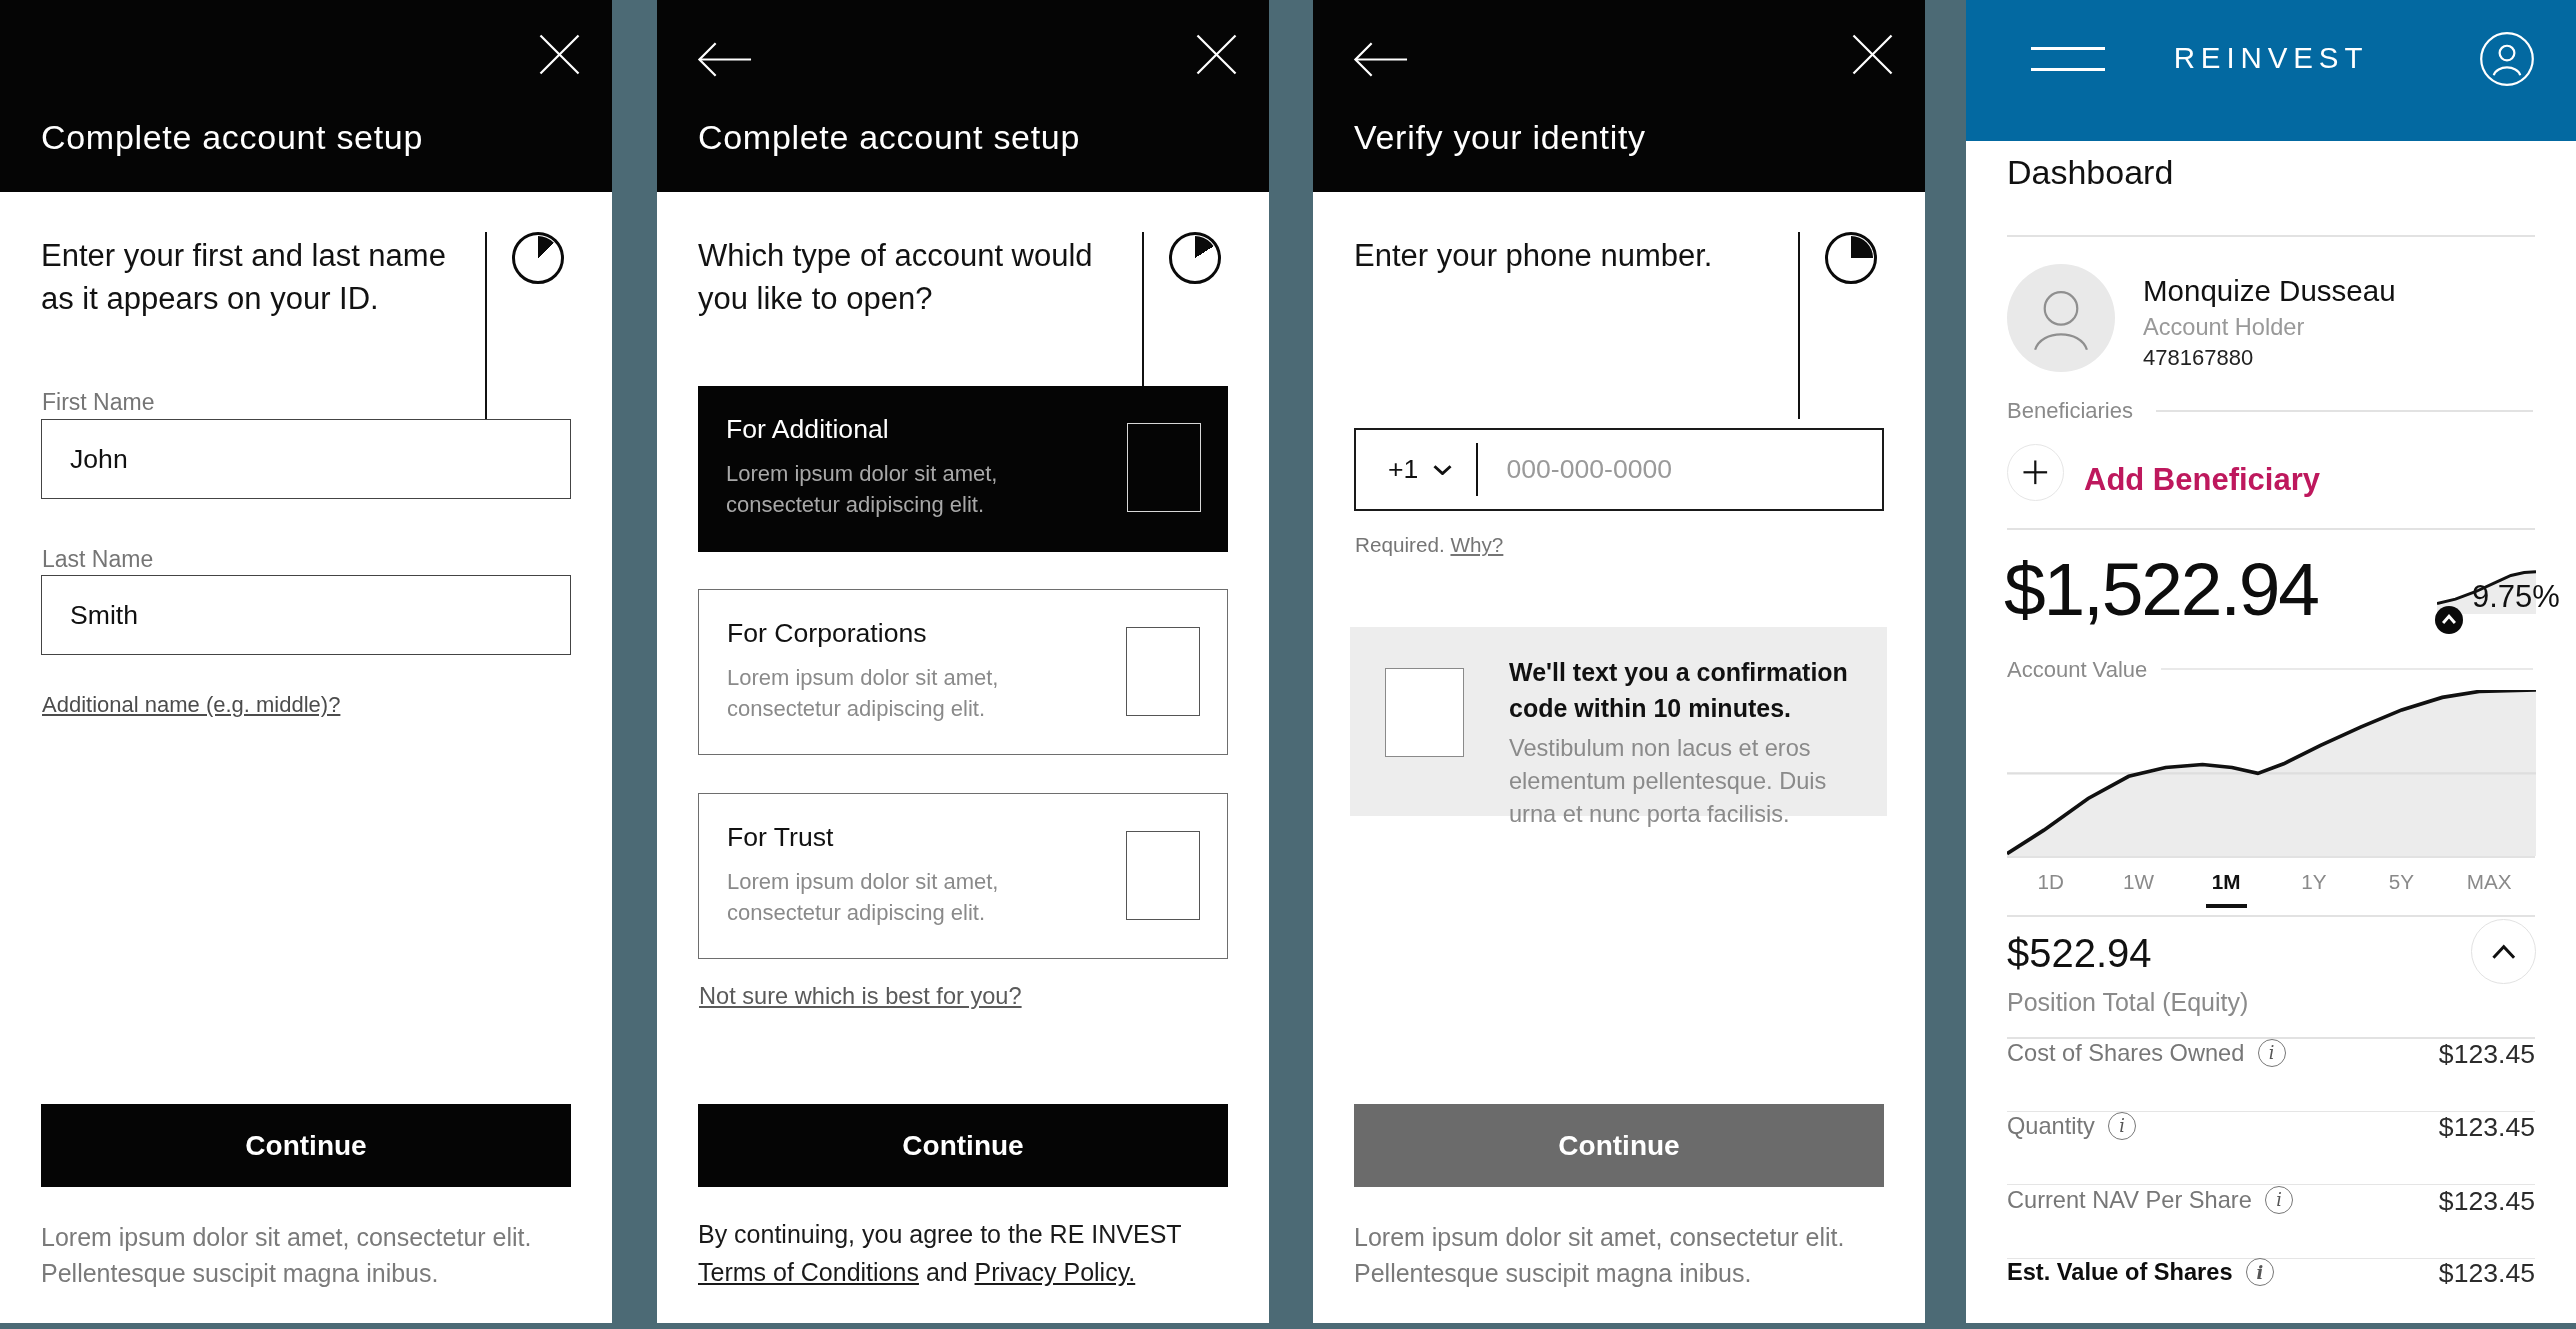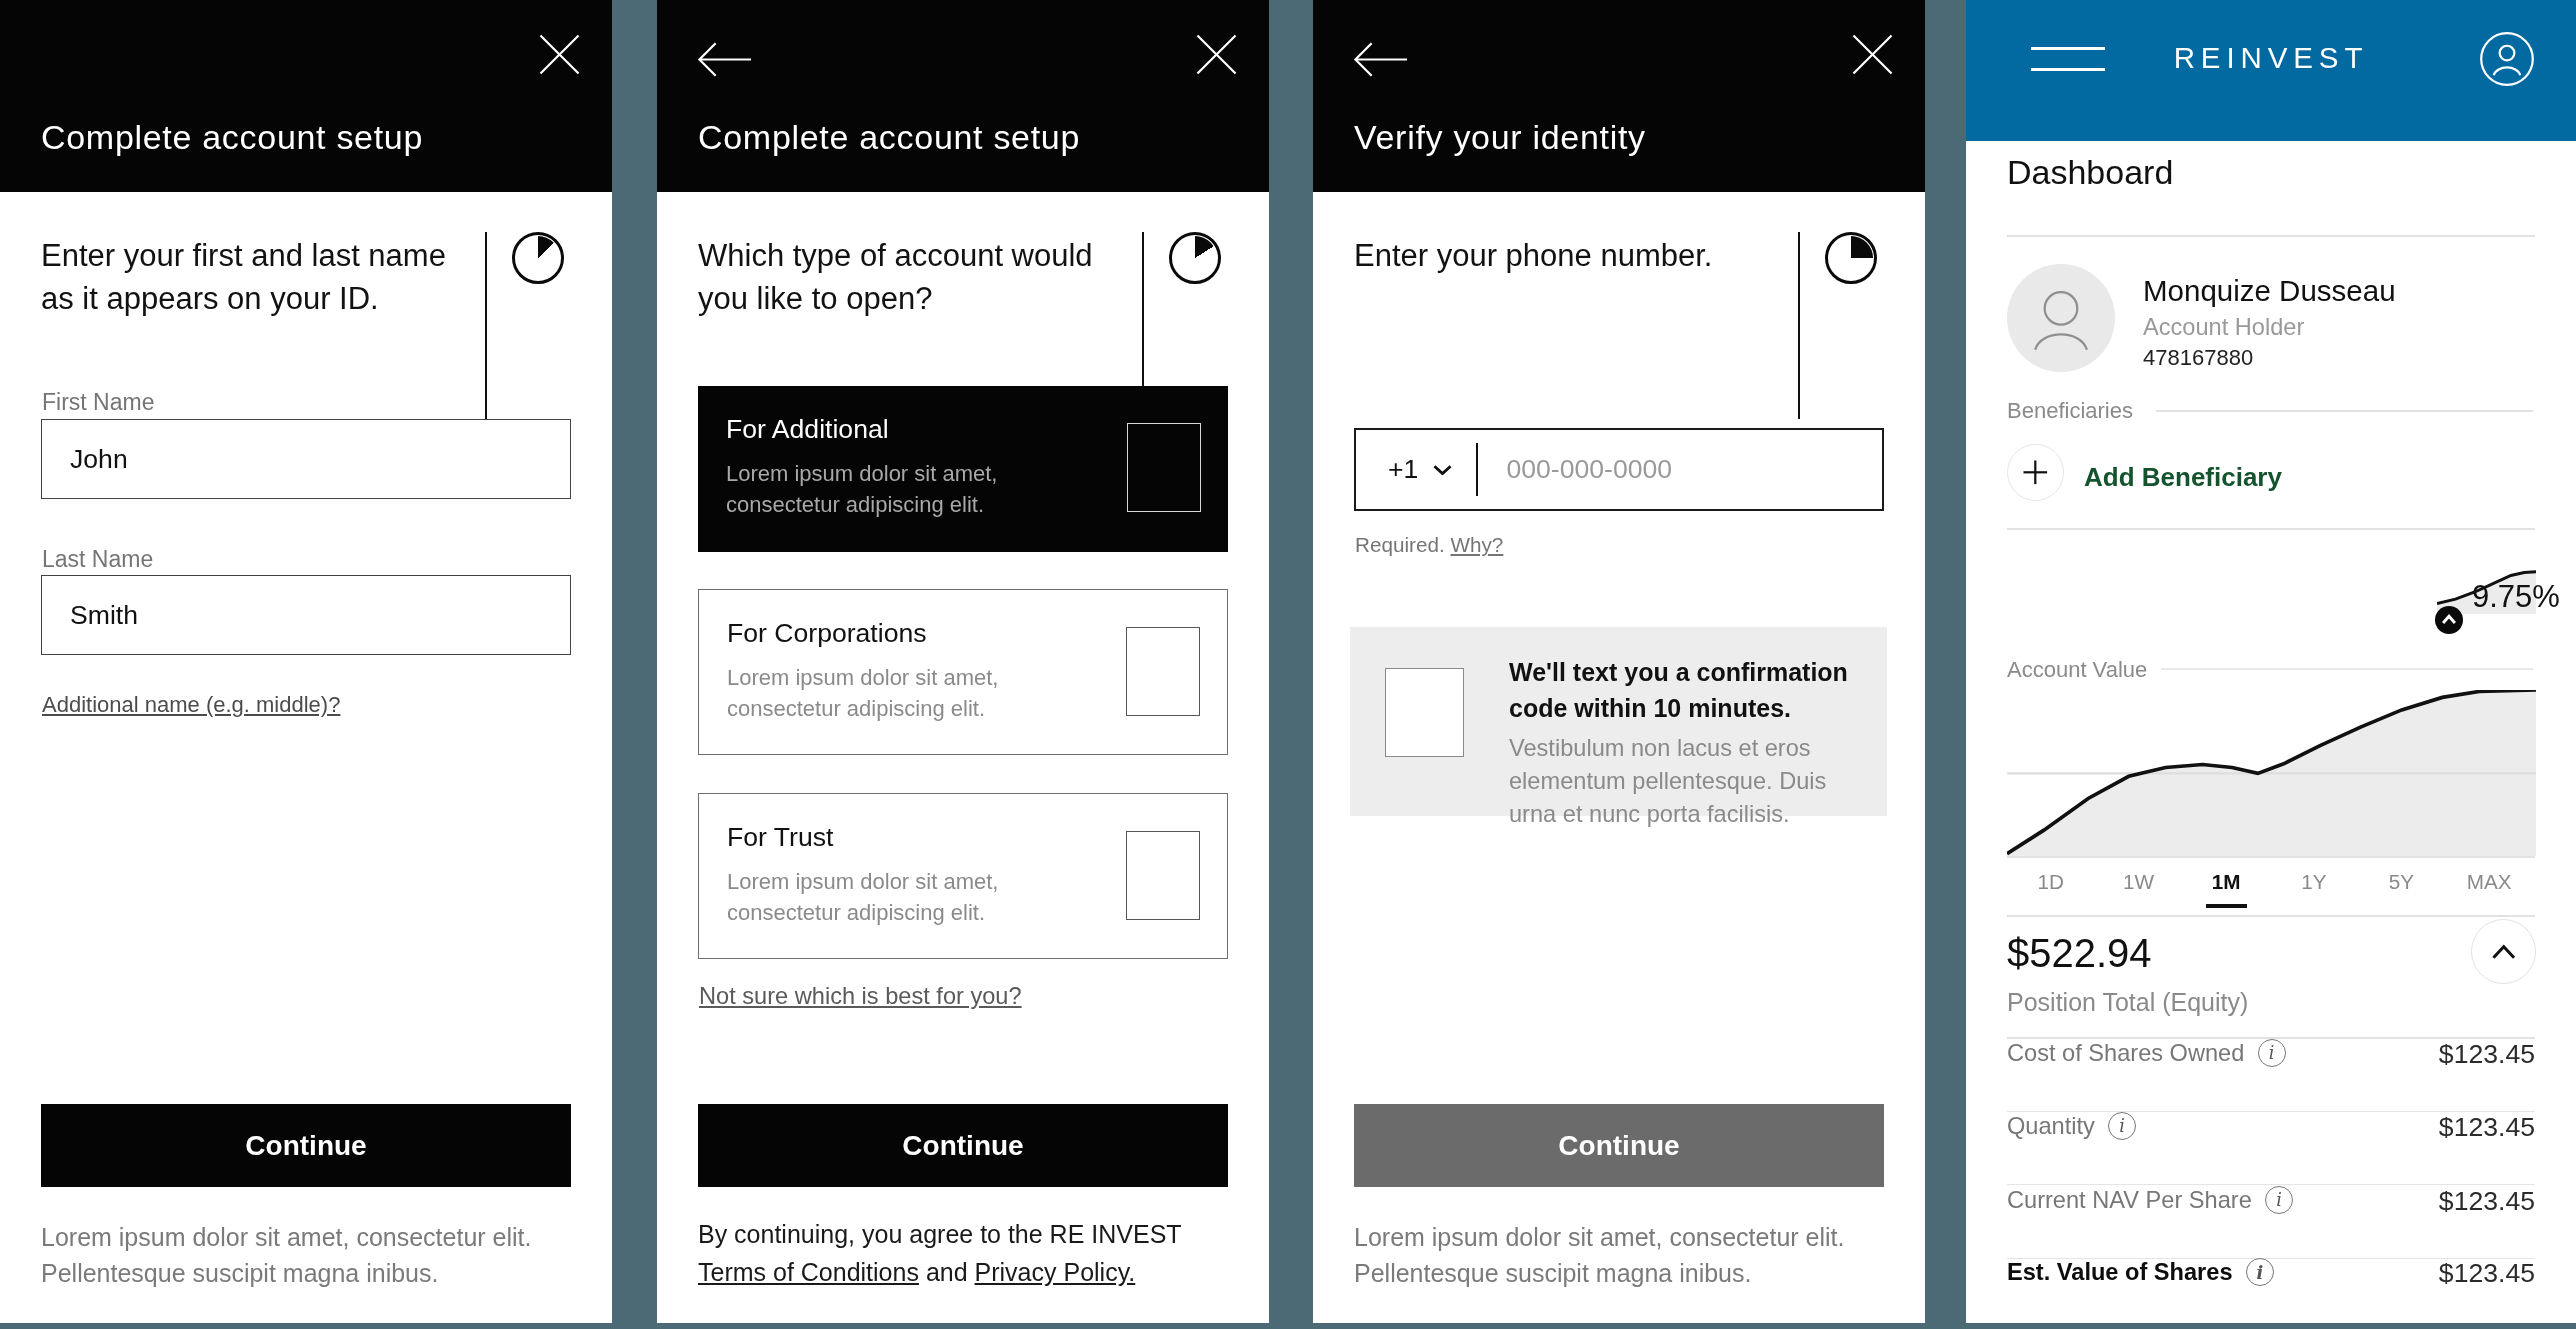--- a/index.html
+++ b/index.html
@@ -65,21 +65,21 @@
   .dtitle{position:absolute;left:41px;top:153px;font-size:34px;color:#111}
   .hr{position:absolute;left:41px;right:41px;height:1.5px;background:#e2e2e2}
   .bigavatar{position:absolute;left:41px;top:264px;width:108px;height:108px;border-radius:50%;background:#e9e9e9}
   .uname{position:absolute;left:177px;top:274px;font-size:29.5px;color:#111}
   .urole{position:absolute;left:177px;top:314px;font-size:23.6px;color:#999}
   .unum{position:absolute;left:177px;top:345px;font-size:22px;font-weight:500;color:#222}
   .benlabel{position:absolute;left:41px;top:398px;font-size:22px;color:#8a8a8a}
   .benline{position:absolute;left:190px;right:43px;top:410px;height:1.5px;background:#e2e2e2}
   .addcircle{position:absolute;left:41px;top:444px;width:55px;height:55px;border:1.5px solid #e6e6e6;border-radius:50%;
              display:flex;align-items:center;justify-content:center;cursor:pointer;background:#fff}
-  .addlabel{position:absolute;left:118px;top:462px;font-size:26px;font-weight:bold;color:#14532d;cursor:pointer}
+  .addlabel{position:absolute;left:118px;top:462px;font-size:31px;font-weight:bold;color:#be185d;cursor:pointer}
   .bigval{position:absolute;left:38px;top:546px;font-size:75px;letter-spacing:-2.2px;color:#0d0d0d}
   .spark{position:absolute;left:471px;top:568px;width:99px;height:46px}
   .badge{position:absolute;left:469px;top:606px;width:28px;height:28px;border-radius:50%;background:#0a0a0a;
          display:flex;align-items:center;justify-content:center}
   .pct{position:absolute;left:506px;top:579px;font-size:31px;color:#111}
   .avlabel{position:absolute;left:41px;top:657px;font-size:22px;color:#8a8a8a}
   .avline{position:absolute;left:195px;right:43px;top:668px;height:1.5px;background:#e9e9e9}
   .chart{position:absolute;left:41px;top:690px;width:529px;height:166px}
   .tabs{position:absolute;left:41px;right:43px;top:870px;display:flex}
   .tab{flex:1;text-align:center;font-size:20.7px;color:#8a8a8a;cursor:pointer}
@@ -252,20 +252,21 @@
     <div class="benline"></div>
     <span class="addcircle">
       <svg viewBox="0 0 36 36" width="26.6" height="26.6">
           <line x1="18" y1="2" x2="18" y2="34" stroke="#111" stroke-width="3"></line>
           <line x1="2" y1="18" x2="34" y2="18" stroke="#111" stroke-width="3"></line>
         </svg>
     </span>
     <div class="addlabel">Add Beneficiary</div>
     <div class="hr" style="top:528px"></div>
 
+    <div class="bigval">$1,522.94</div>
     <span class="spark">
       <svg viewBox="0 0 134 62" width="99" height="46">
         <polygon points="0,48 25,42 52,32 78,20 100,10 118,6 134,5 134,62 0,62" fill="#ececec"></polygon>
         <polyline points="0,48 25,42 52,32 78,20 100,10 118,6 134,5" fill="none" stroke="#111" stroke-width="4"></polyline>
       </svg>
     </span>
     <span class="badge">
       <svg viewBox="0 0 38 38" width="28" height="28">
           <polyline points="11,23 19,14 27,23" fill="none" stroke="#fff" stroke-width="4"></polyline>
         </svg>

